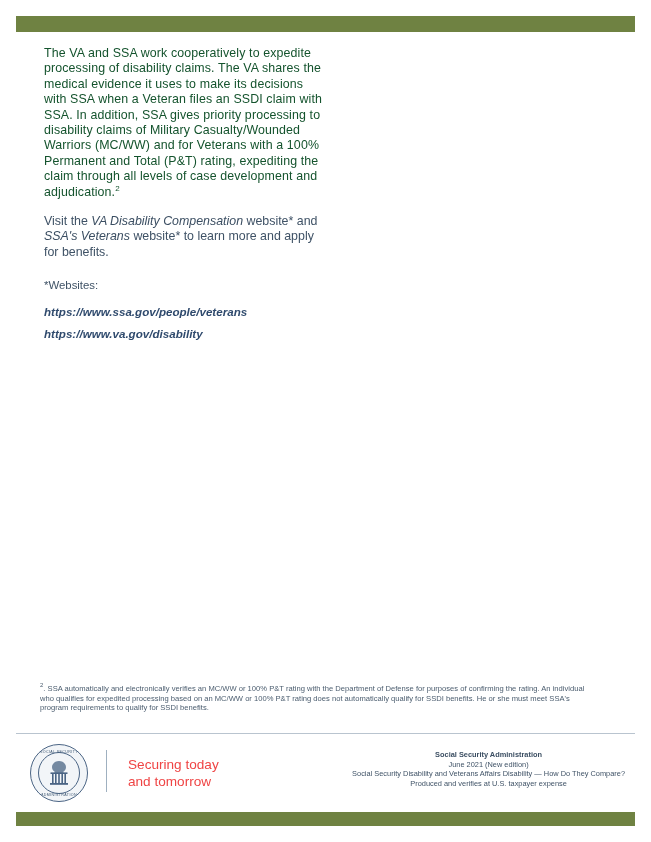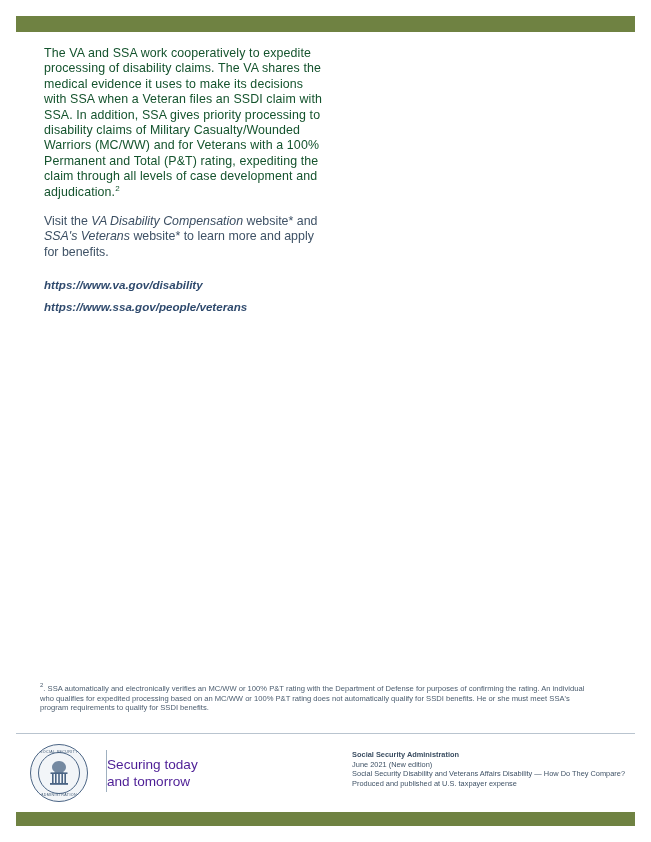--- a/index.html
+++ b/index.html
@@ -148,34 +148,34 @@
   .tagline-divider {
     position: absolute;
     left: 90px;
     top: 10px;
     width: 1px;
     height: 42px;
     background: #9fb0c0;
   }
   .tagline {
     position: absolute;
-    left: 91px;
+    left: 112px;
     top: 16px;
     font-size: 13.6px;
     line-height: 17px;
-    color: #4c1d95;
+    color: #ef4444;
   }
   .tagline span {
     display: block;
   }
   .pub-info {
     position: absolute;
     right: 10px;
     top: 10px;
-    text-align: left;
+    text-align: center;
     font-size: 7.4px;
     line-height: 9.6px;
     color: #3f5266;
   }
   .pub-info .agency {
     font-weight: bold;
     color: #3b4e62;
   }
 </style>
 </head>
@@ -184,23 +184,24 @@
 <div class="page">
 
   <div class="top-bar"></div>
 
   <div class="content">
 
     <p class="body-para"><span>The VA and SSA work cooperatively to expedite processing of disability claims. The VA shares the medical evidence it uses to make its decisions with SSA when a Veteran files an SSDI claim with SSA. In addition, SSA gives priority processing to disability claims of Military Casualty/Wounded Warriors (MC/WW) and for Veterans with a 100% Permanent and Total (P&amp;T) rating, expediting the claim through all levels of case development and adjudication.</span><sup>2</sup></p>
 
     <p class="visit-para"><span>Visit the </span><b>VA Disability Compensation</b><span> website* and </span><b>SSA's Veterans</b><span> website* to learn more and apply for benefits.</span></p>
 
-
+    <p class="websites-label">*Websites:</p>
+
+    <a class="web-link" href="#">https://www.ssa.gov/people/veterans</a>
     <a class="web-link" href="#">https://www.va.gov/disability</a>
-    <a class="web-link" href="#">https://www.ssa.gov/people/veterans</a>
 
   </div>
 
   <div class="footnote"><sup>2</sup><span>. SSA automatically and electronically verifies an MC/WW or 100% P&amp;T rating with the Department of Defense for purposes of confirming the rating. An individual who qualifies for expedited processing based on an MC/WW or 100% P&amp;T rating does not automatically qualify for SSDI benefits. He or she must meet SSA's program requirements to qualify for SSDI benefits.</span></div>
 
   <div class="footer-rule"></div>
 
   <div class="footer">
 
     <div class="seal">
@@ -225,20 +226,20 @@
 
     <div class="tagline">
       <span>Securing today</span>
       <span>and tomorrow</span>
     </div>
 
     <div class="pub-info">
       <div class="agency">Social Security Administration</div>
       <div>June 2021 (New edition)</div>
       <div>Social Security Disability and Veterans Affairs Disability — How Do They Compare?</div>
-      <div>Produced and published at U.S. taxpayer expense</div>
+      <div>Produced and verifies at U.S. taxpayer expense</div>
     </div>
 
   </div>
 
   <div class="bottom-bar"></div>
 
 </div>
 
 </body></html>

